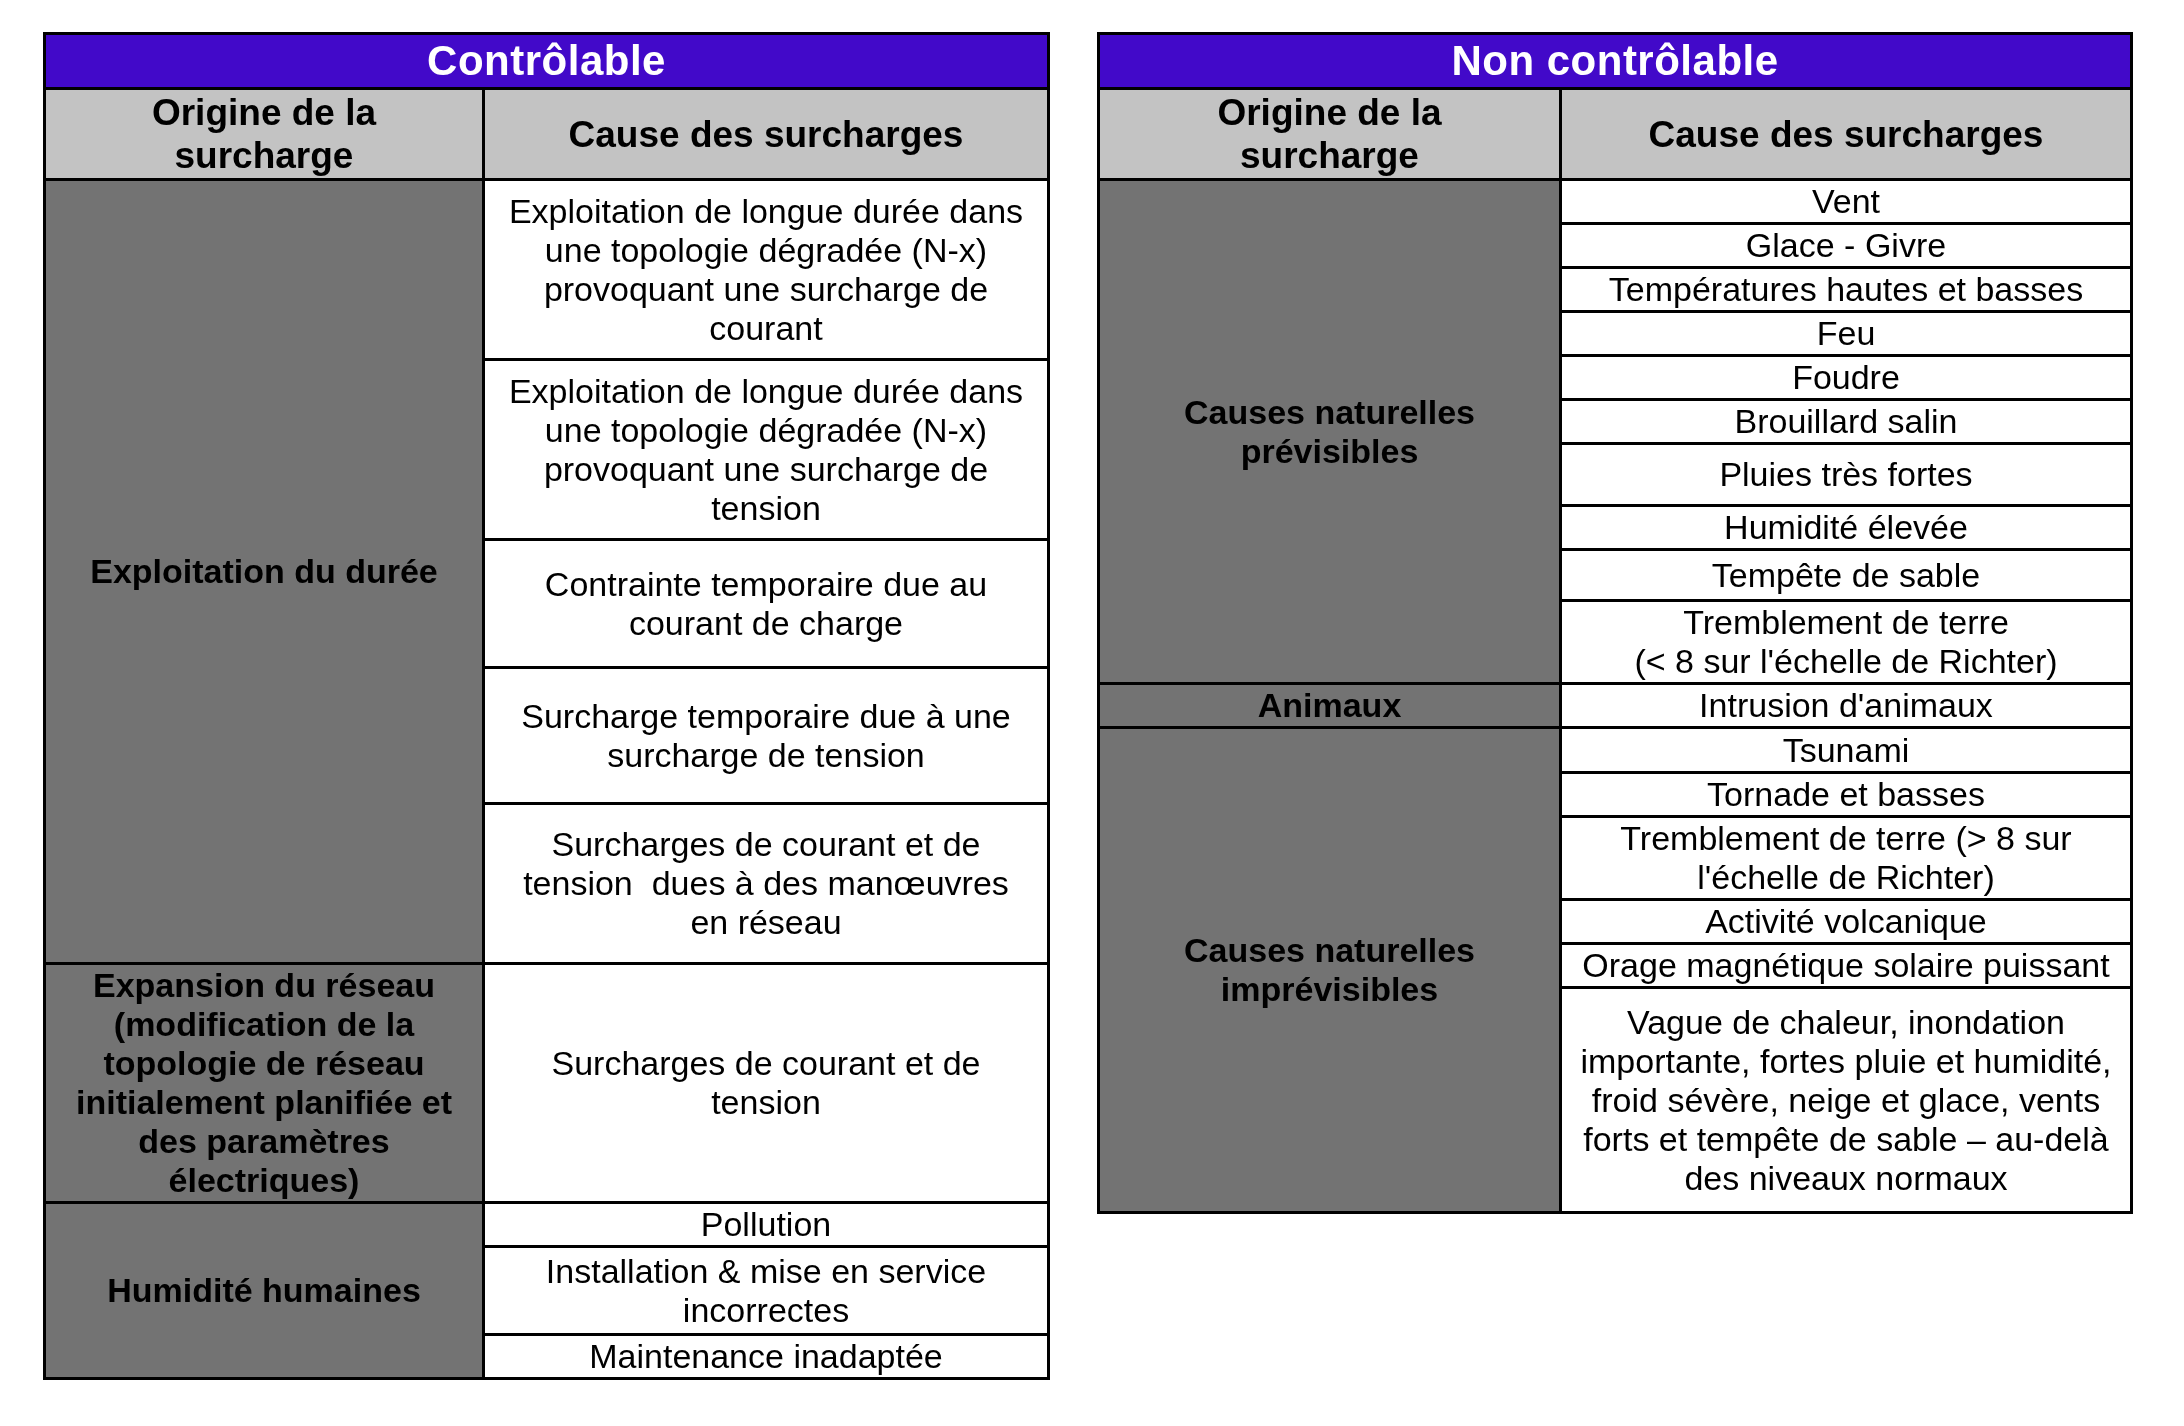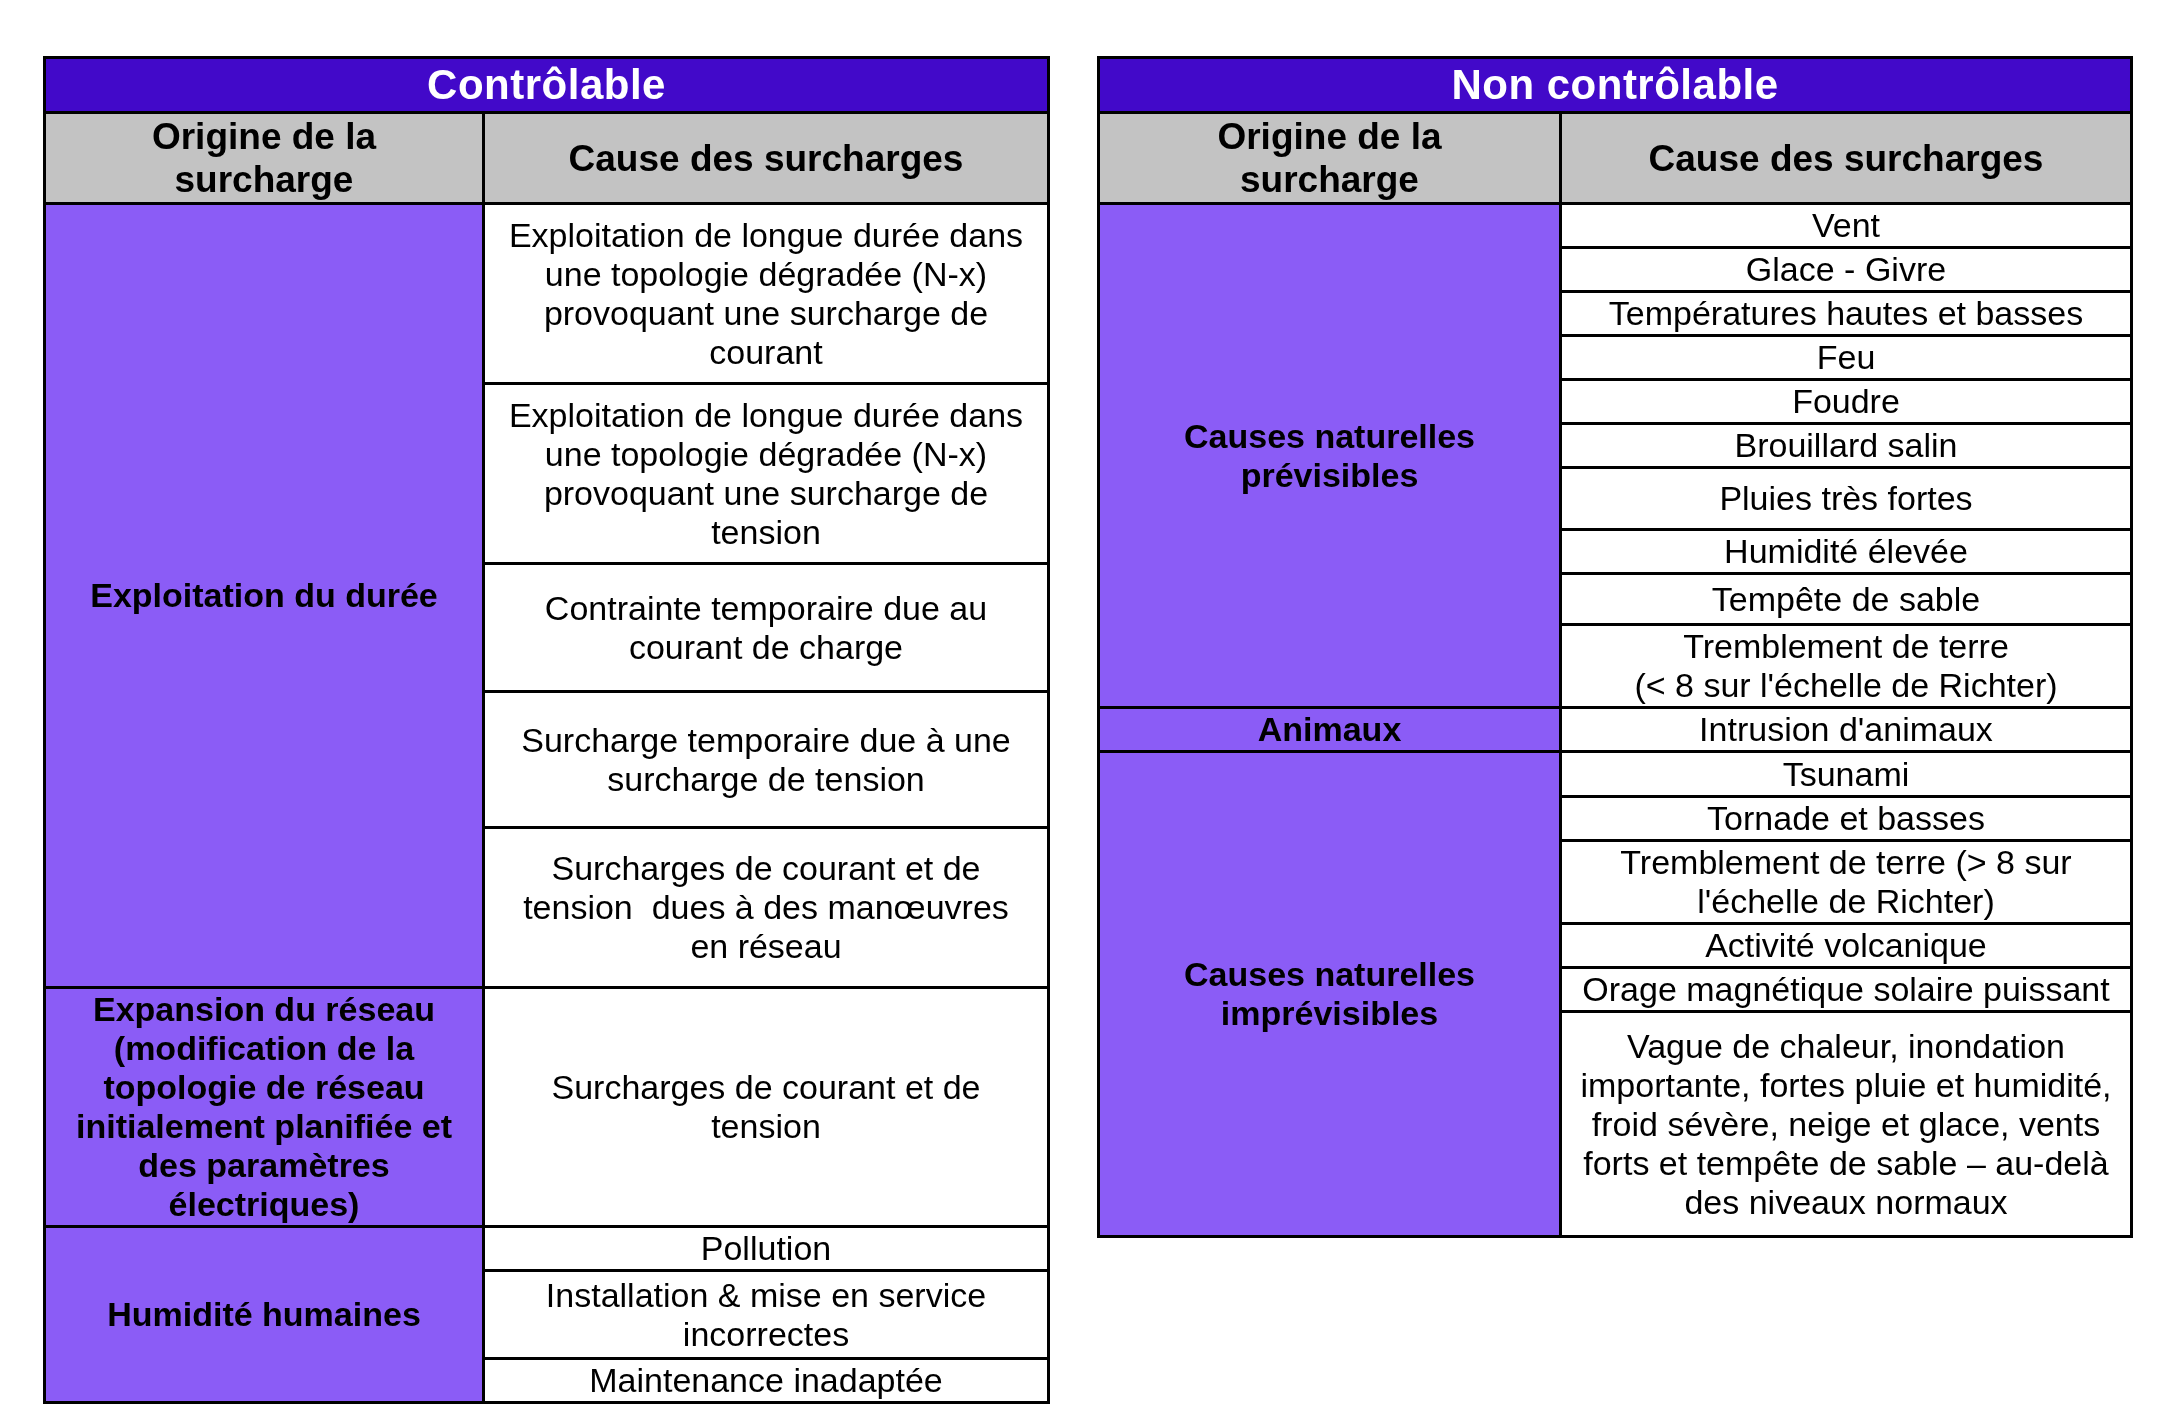--- a/index.html
+++ b/index.html
@@ -4,21 +4,21 @@
 <style>
   html,body{margin:0;padding:0;background:#ffffff;}
   body{
     width:2184px;height:1426px;overflow:hidden;
     font-family:"Liberation Sans", sans-serif;
     color:#000;
   }
   .canvas{position:relative;width:2184px;height:1426px;background:#fff;}
 
   table.t{
-    position:absolute;top:56px;
+    position:absolute;top:32px;
     border-collapse:collapse;table-layout:fixed;
   }
   table.t.left{left:43px;width:1004px;}
   table.t.right{left:1097px;width:1033px;}
 
   .t th,.t td{
     border:3px solid #000;
     text-align:center;vertical-align:middle;
     white-space:pre-line;
     overflow:hidden;
@@ -32,21 +32,21 @@
     letter-spacing:0.5px;
   }
   .t .hdr{
     background:#C3C3C3;
     font-size:37px;font-weight:bold;
     line-height:43px;
     height:82px;
   }
   .t td.origin{
     font-size:34px;font-weight:bold;line-height:39px;
-    background:#8b5cf6;
+    background:#737373;
   }
   .t td.cause{
     font-size:34px;font-weight:normal;line-height:39px;
     background:#fff;
   }
 </style>
 </head>
 <body>
 
 <div class="canvas">

